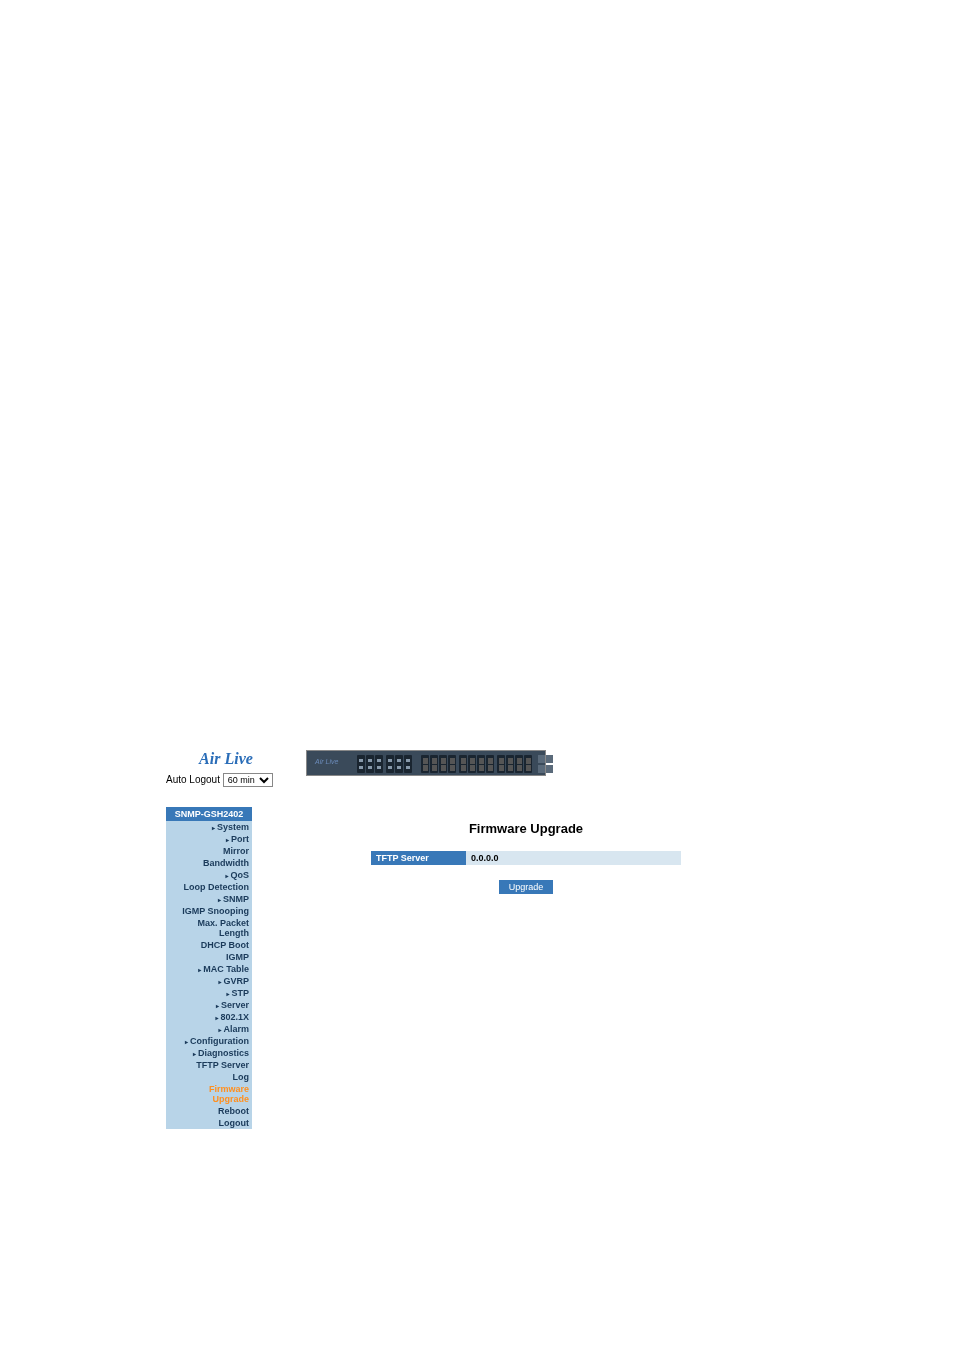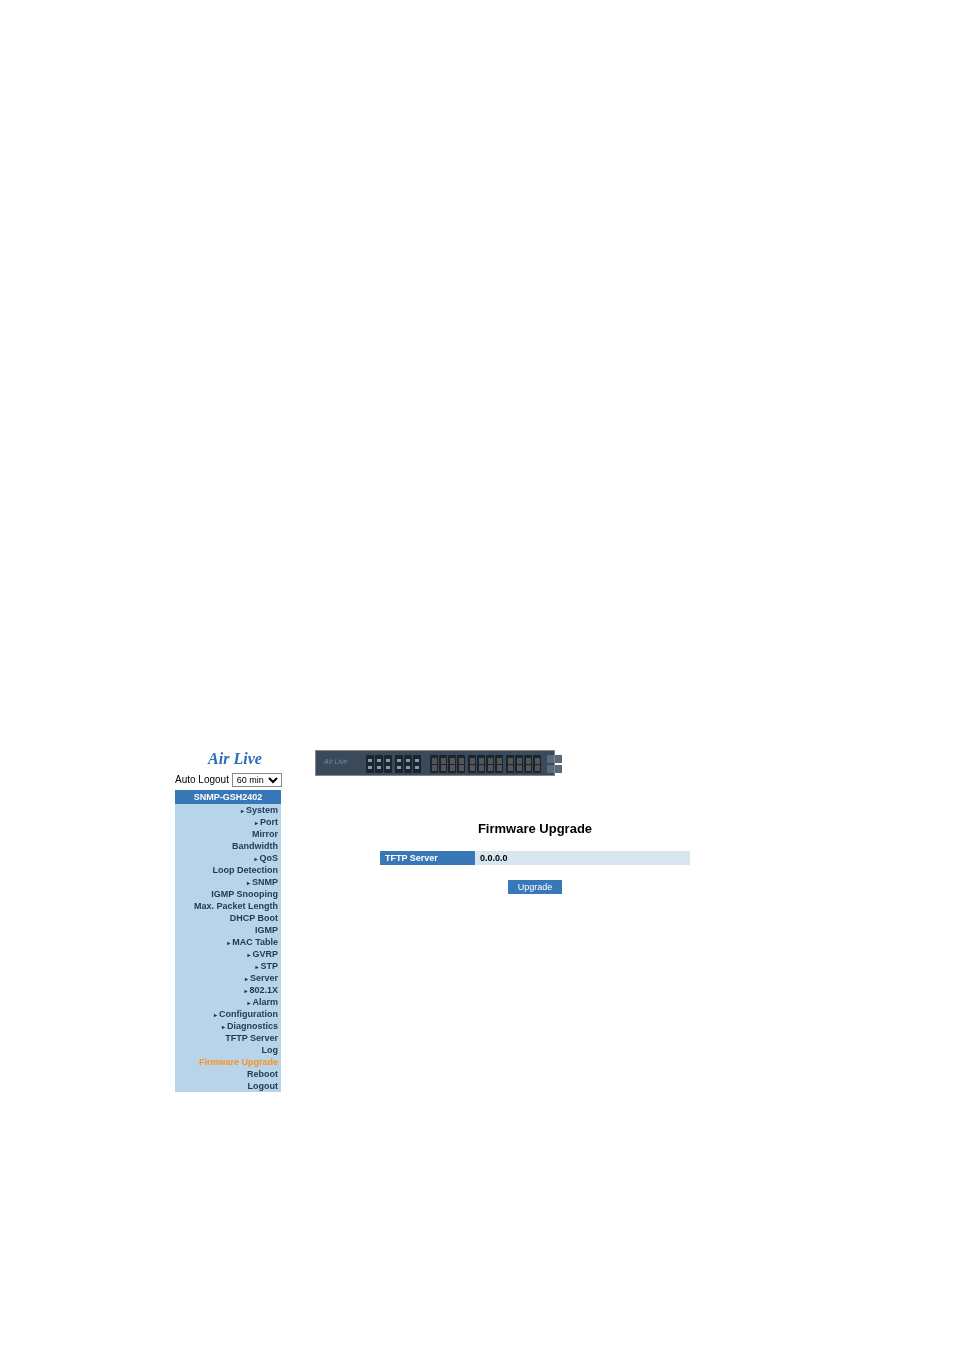--- a/index.html
+++ b/index.html
@@ -1,31 +1,31 @@
 <!DOCTYPE html>
 <html><head>
   <meta charset="utf-8">
   <style>
     * { margin: 0; padding: 0; box-sizing: border-box; }
     body { background: #fff; font-family: Arial, sans-serif; font-size: 10px; width: 954px; height: 1349px; position: relative; }
     
-    .container { position: absolute; top: 750px; left: 175px; width: 600px; }
+    .container { position: absolute; top: 750px; left: 166px; width: 600px; }
     
     .left-col { float: left; width: 120px; }
     .right-col { float: left; width: 440px; margin-left: 20px; }
     
     .logo { text-align: center; margin-bottom: 5px; }
     .logo-text { font-family: 'Times New Roman', serif; font-style: italic; color: #2a6db8; font-weight: bold; font-size: 16px; }
     .logo-small { font-size: 7px; color: #7aa8d8; letter-spacing: 2px; }
     
-    .auto-logout { font-size: 10px; margin-bottom: 3px; }
+    .auto-logout { font-size: 10px; margin-bottom: 20px; }
     .auto-logout select { font-size: 9px; border: 1px solid #888; background: #fff; }
     
     .nav-header { background: #3878b8; color: #fff; font-size: 9px; padding: 2px 5px; text-align: center; font-weight: bold; }
-    .nav { background: #b8d4e8; width: 106px; }
+    .nav { background: #b8d4e8; width: 86px; }
     .nav-item { font-size: 9px; color: #1a3a5a; font-weight: bold; padding: 1px 3px; cursor: pointer; text-align: right; }
     .nav-item.expandable::before { content: "▸"; font-size: 6px; margin-right: 2px; color: #1a3a5a; }
     .nav-item.no-expand { padding-left: 8px; }
     .nav-item.active { color: #ff9020; }
     
     .switch-img { background: #3a4a5a; height: 26px; width: 240px; border: 1px solid #888; position: relative; }
     .switch-label { position: absolute; left: 8px; top: 7px; color: #6a8ab8; font-size: 7px; font-style: italic; }
     .switch-ports { position: absolute; left: 50px; top: 4px; display: flex; gap: 3px; }
     .port-group { display: flex; gap: 1px; }
     .port-block { background: #1a2530; width: 8px; height: 18px; border-radius: 1px; display: flex; flex-direction: column; justify-content: space-around; align-items: center; padding: 2px 0; }

